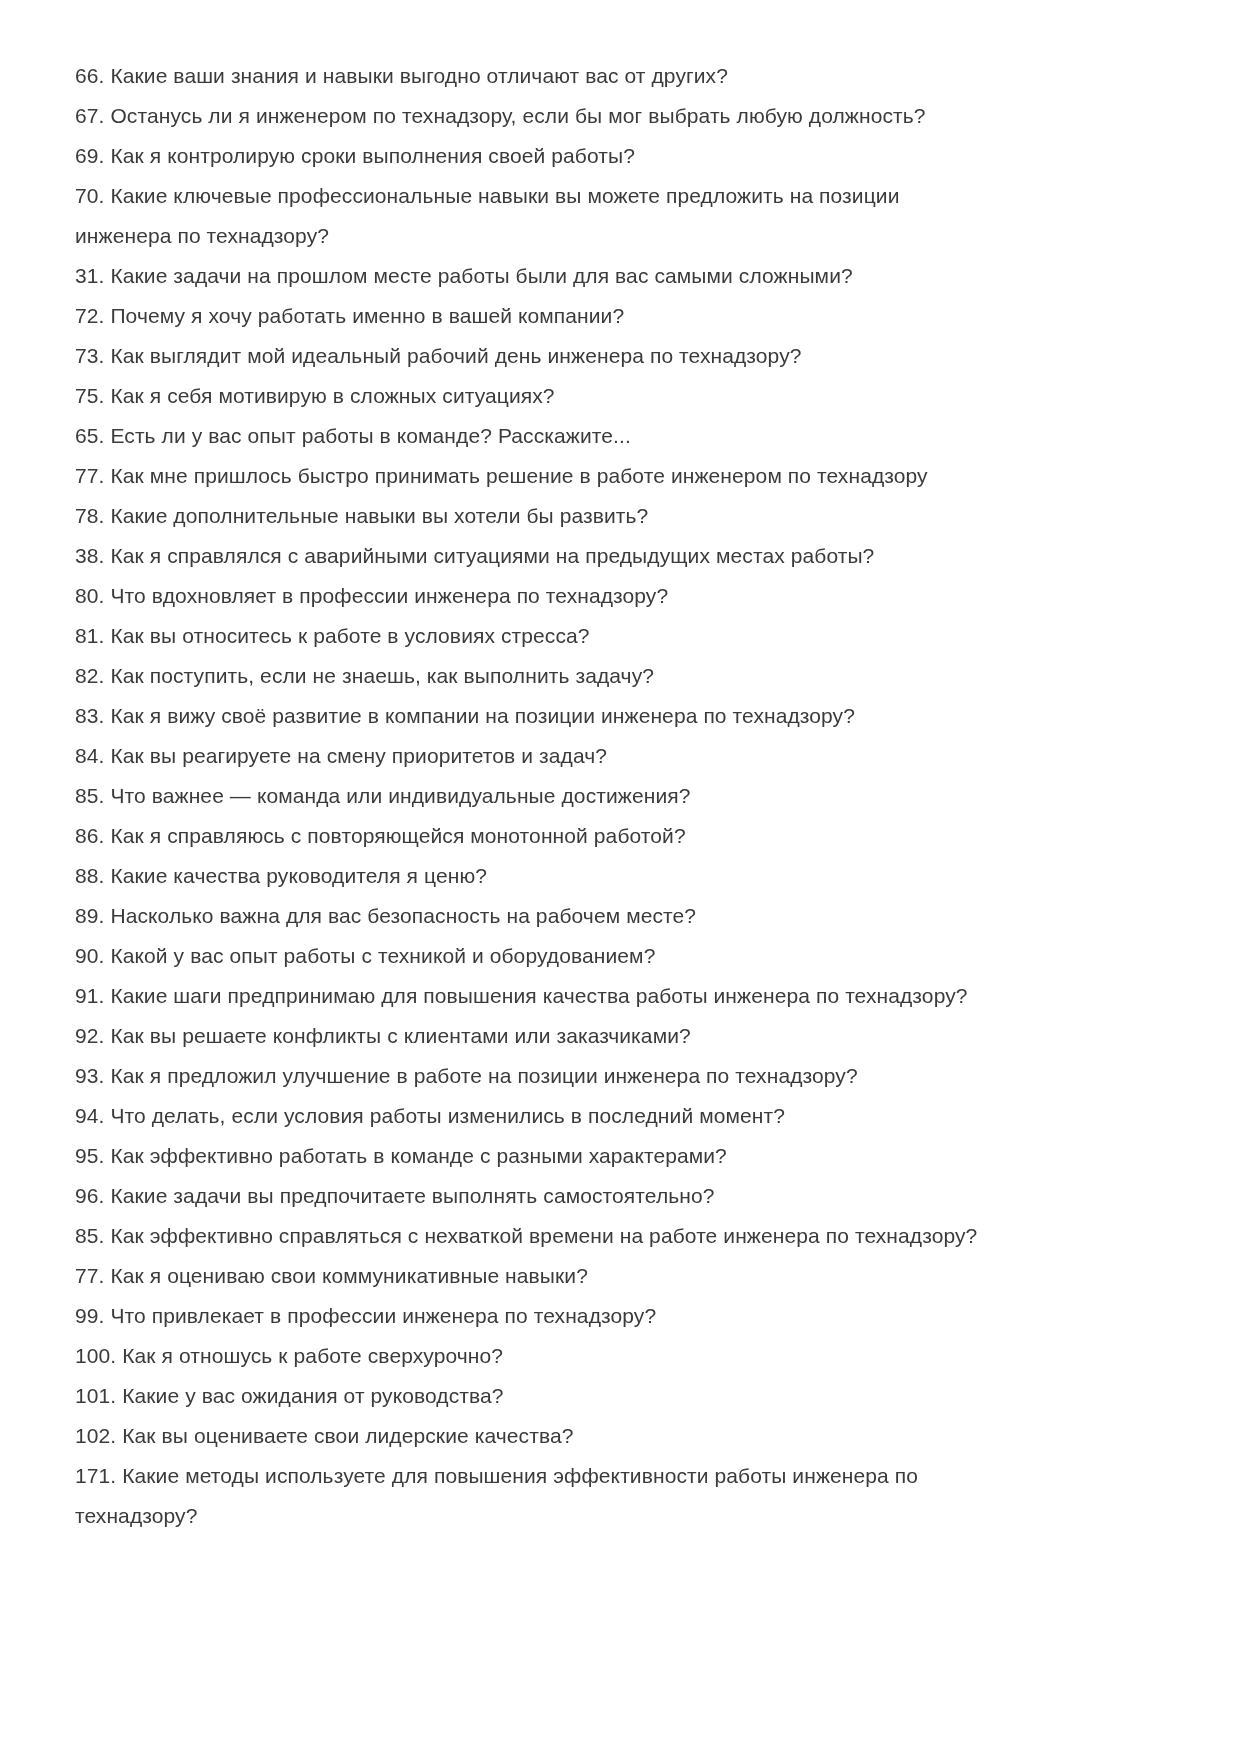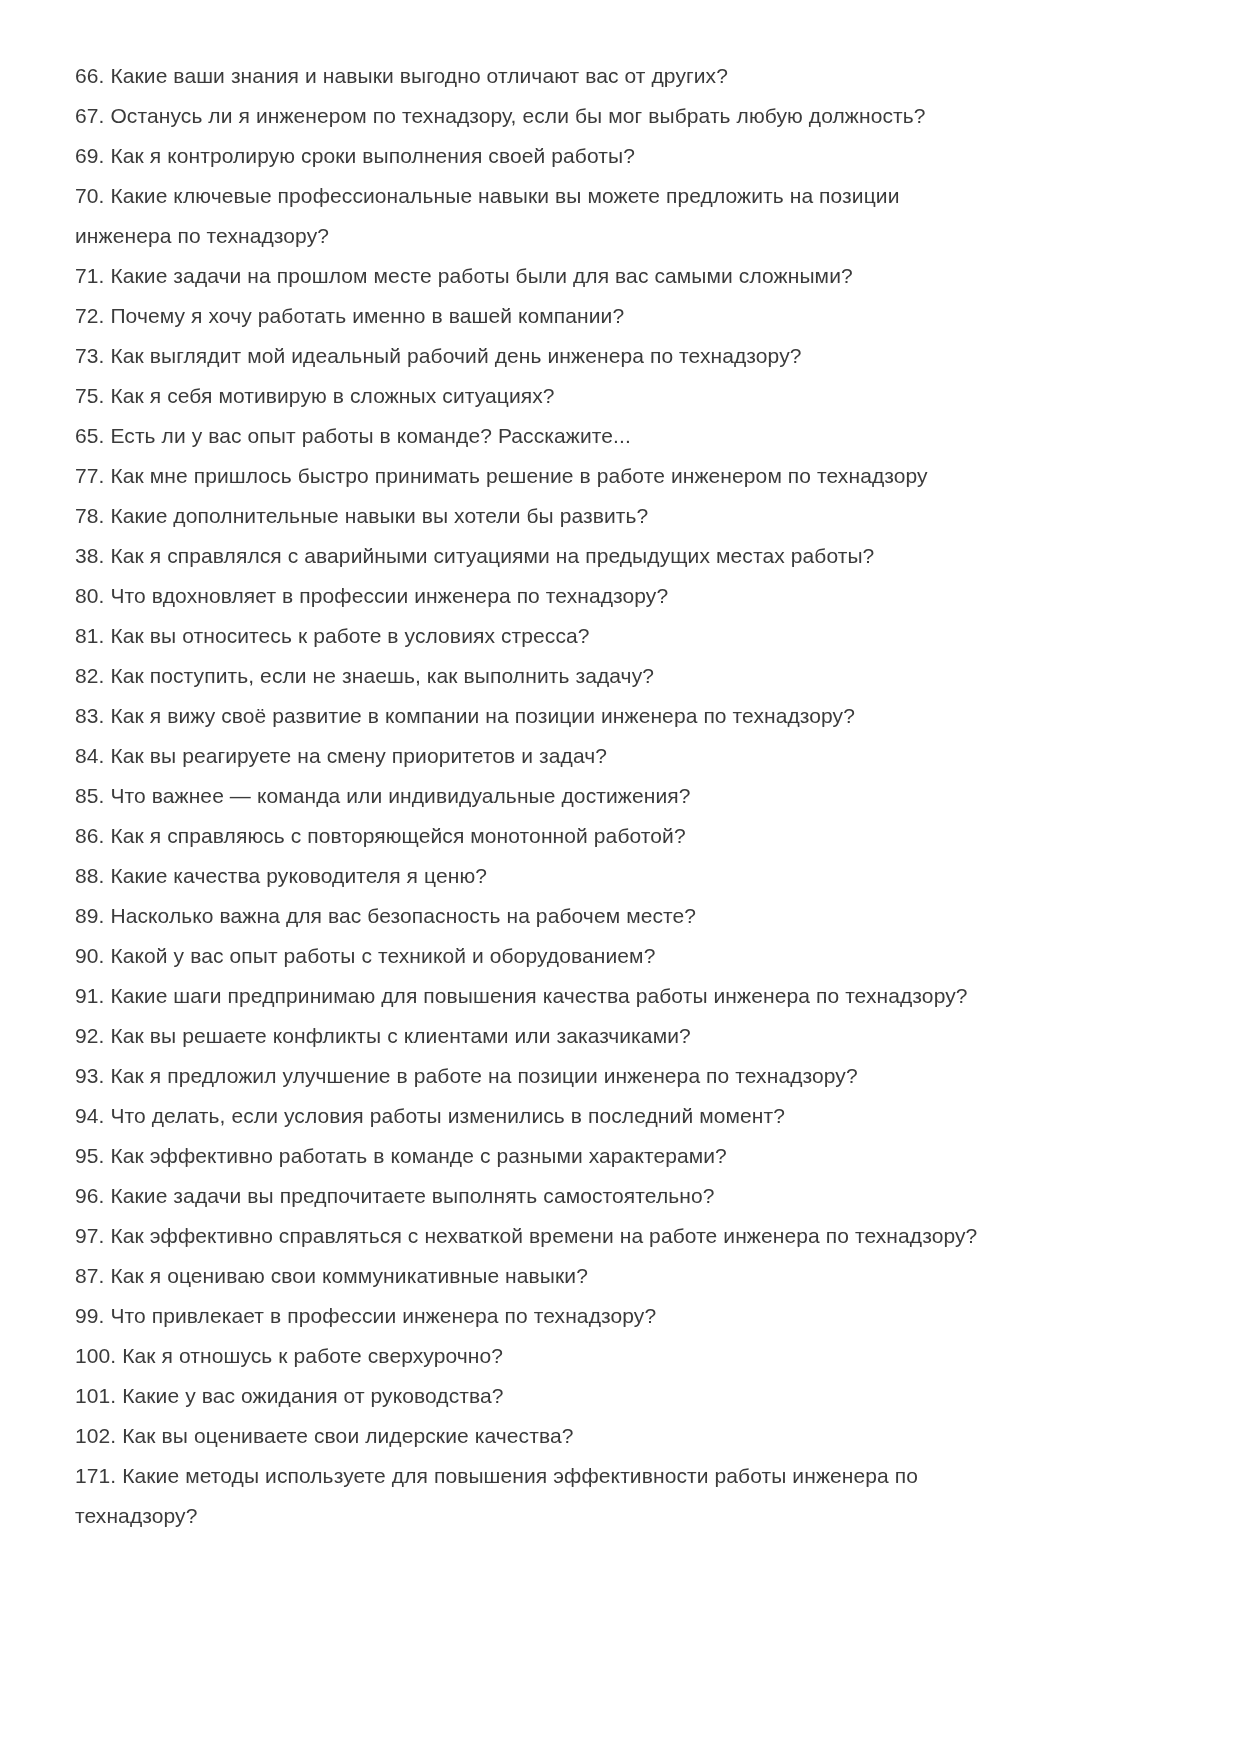--- a/index.html
+++ b/index.html
@@ -36,21 +36,21 @@
 </style>
 </head>
 <body>
 
 <div class="doc-page">
   <div class="question-list">
       <p class="item"><span>66. Какие ваши знания и навыки выгодно отличают вас от других?</span></p>
       <p class="item"><span>67. Останусь ли я инженером по технадзору, если бы мог выбрать любую должность?</span></p>
       <p class="item"><span>69. Как я контролирую сроки выполнения своей работы?</span></p>
       <p class="item"><span>70. Какие ключевые профессиональные навыки вы можете предложить на позиции</span><br><span>инженера по технадзору?</span></p>
-      <p class="item"><span>71. Какие задачи на прошлом месте работы были для вас самыми сложными?</span></p>
+      <p class="item"><span>31. Какие задачи на прошлом месте работы были для вас самыми сложными?</span></p>
       <p class="item"><span>72. Почему я хочу работать именно в вашей компании?</span></p>
       <p class="item"><span>73. Как выглядит мой идеальный рабочий день инженера по технадзору?</span></p>
       <p class="item"><span>75. Как я себя мотивирую в сложных ситуациях?</span></p>
       <p class="item"><span>65. Есть ли у вас опыт работы в команде? Расскажите...</span></p>
       <p class="item"><span>77. Как мне пришлось быстро принимать решение в работе инженером по технадзору</span></p>
       <p class="item"><span>78. Какие дополнительные навыки вы хотели бы развить?</span></p>
       <p class="item"><span>38. Как я справлялся с аварийными ситуациями на предыдущих местах работы?</span></p>
       <p class="item"><span>80. Что вдохновляет в профессии инженера по технадзору?</span></p>
       <p class="item"><span>81. Как вы относитесь к работе в условиях стресса?</span></p>
       <p class="item"><span>82. Как поступить, если не знаешь, как выполнить задачу?</span></p>
@@ -60,21 +60,21 @@
       <p class="item"><span>86. Как я справляюсь с повторяющейся монотонной работой?</span></p>
       <p class="item"><span>88. Какие качества руководителя я ценю?</span></p>
       <p class="item"><span>89. Насколько важна для вас безопасность на рабочем месте?</span></p>
       <p class="item"><span>90. Какой у вас опыт работы с техникой и оборудованием?</span></p>
       <p class="item"><span>91. Какие шаги предпринимаю для повышения качества работы инженера по технадзору?</span></p>
       <p class="item"><span>92. Как вы решаете конфликты с клиентами или заказчиками?</span></p>
       <p class="item"><span>93. Как я предложил улучшение в работе на позиции инженера по технадзору?</span></p>
       <p class="item"><span>94. Что делать, если условия работы изменились в последний момент?</span></p>
       <p class="item"><span>95. Как эффективно работать в команде с разными характерами?</span></p>
       <p class="item"><span>96. Какие задачи вы предпочитаете выполнять самостоятельно?</span></p>
-      <p class="item"><span>97. Как эффективно справляться с нехваткой времени на работе инженера по технадзору?</span></p>
-      <p class="item"><span>87. Как я оцениваю свои коммуникативные навыки?</span></p>
+      <p class="item"><span>85. Как эффективно справляться с нехваткой времени на работе инженера по технадзору?</span></p>
+      <p class="item"><span>77. Как я оцениваю свои коммуникативные навыки?</span></p>
       <p class="item"><span>99. Что привлекает в профессии инженера по технадзору?</span></p>
       <p class="item"><span>100. Как я отношусь к работе сверхурочно?</span></p>
       <p class="item"><span>101. Какие у вас ожидания от руководства?</span></p>
       <p class="item"><span>102. Как вы оцениваете свои лидерские качества?</span></p>
       <p class="item"><span>171. Какие методы используете для повышения эффективности работы инженера по</span><br><span>технадзору?</span></p>
     </div>
 </div>
 
 </body></html>

